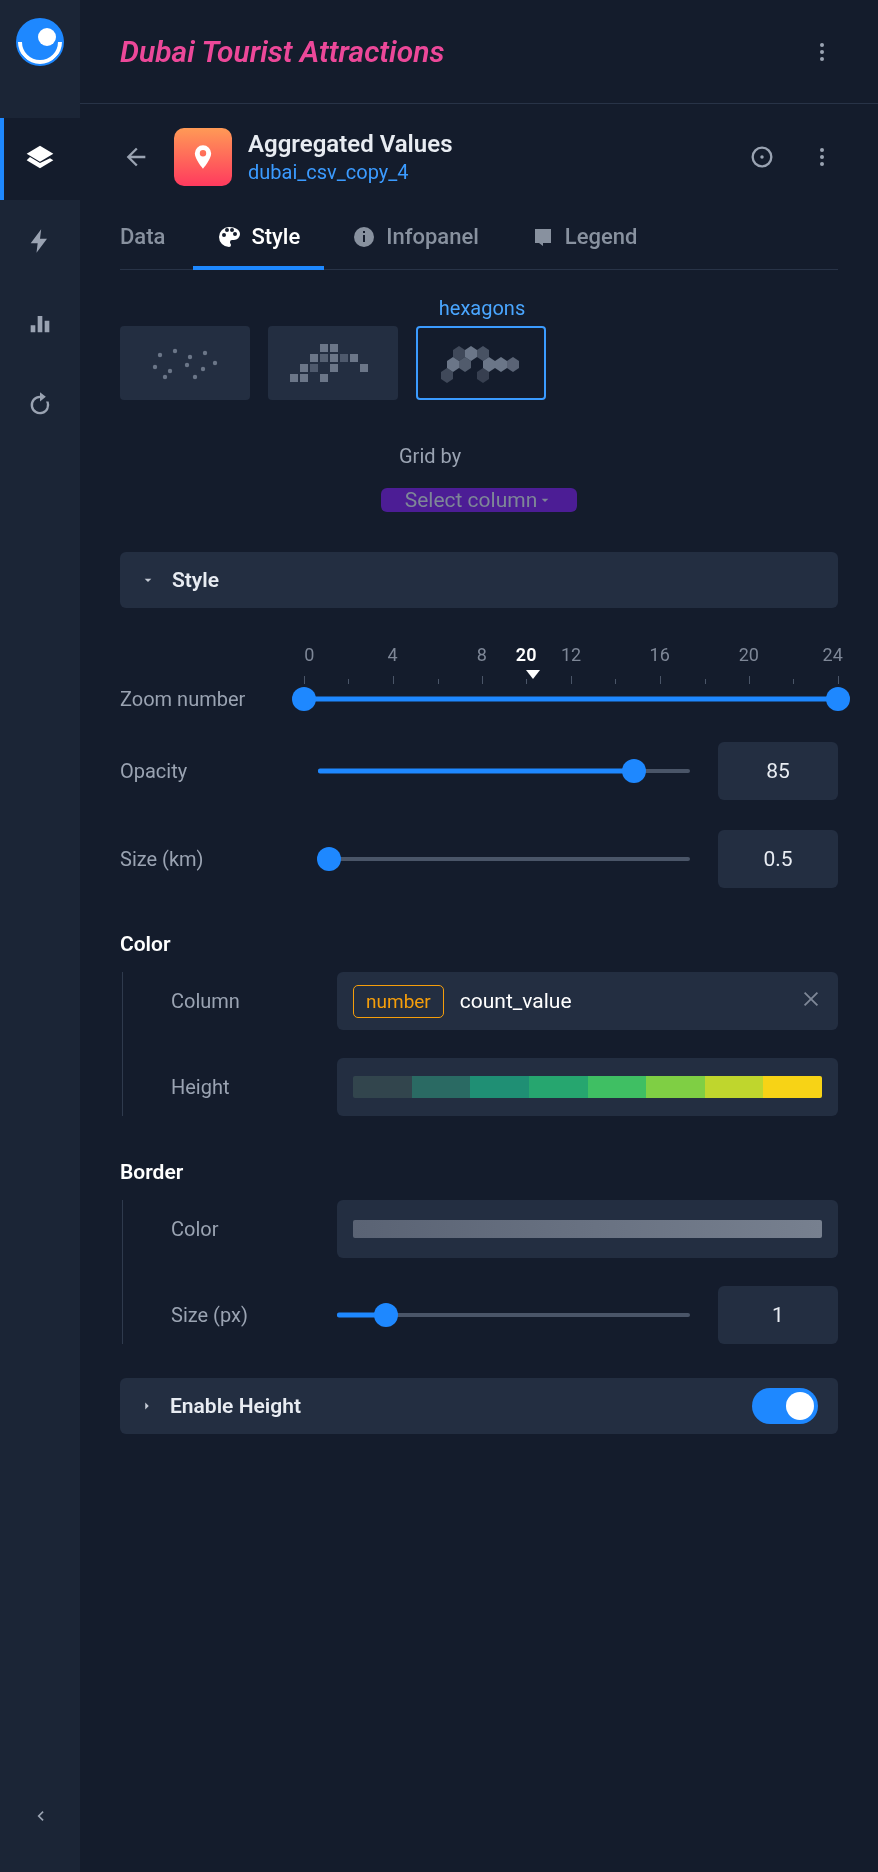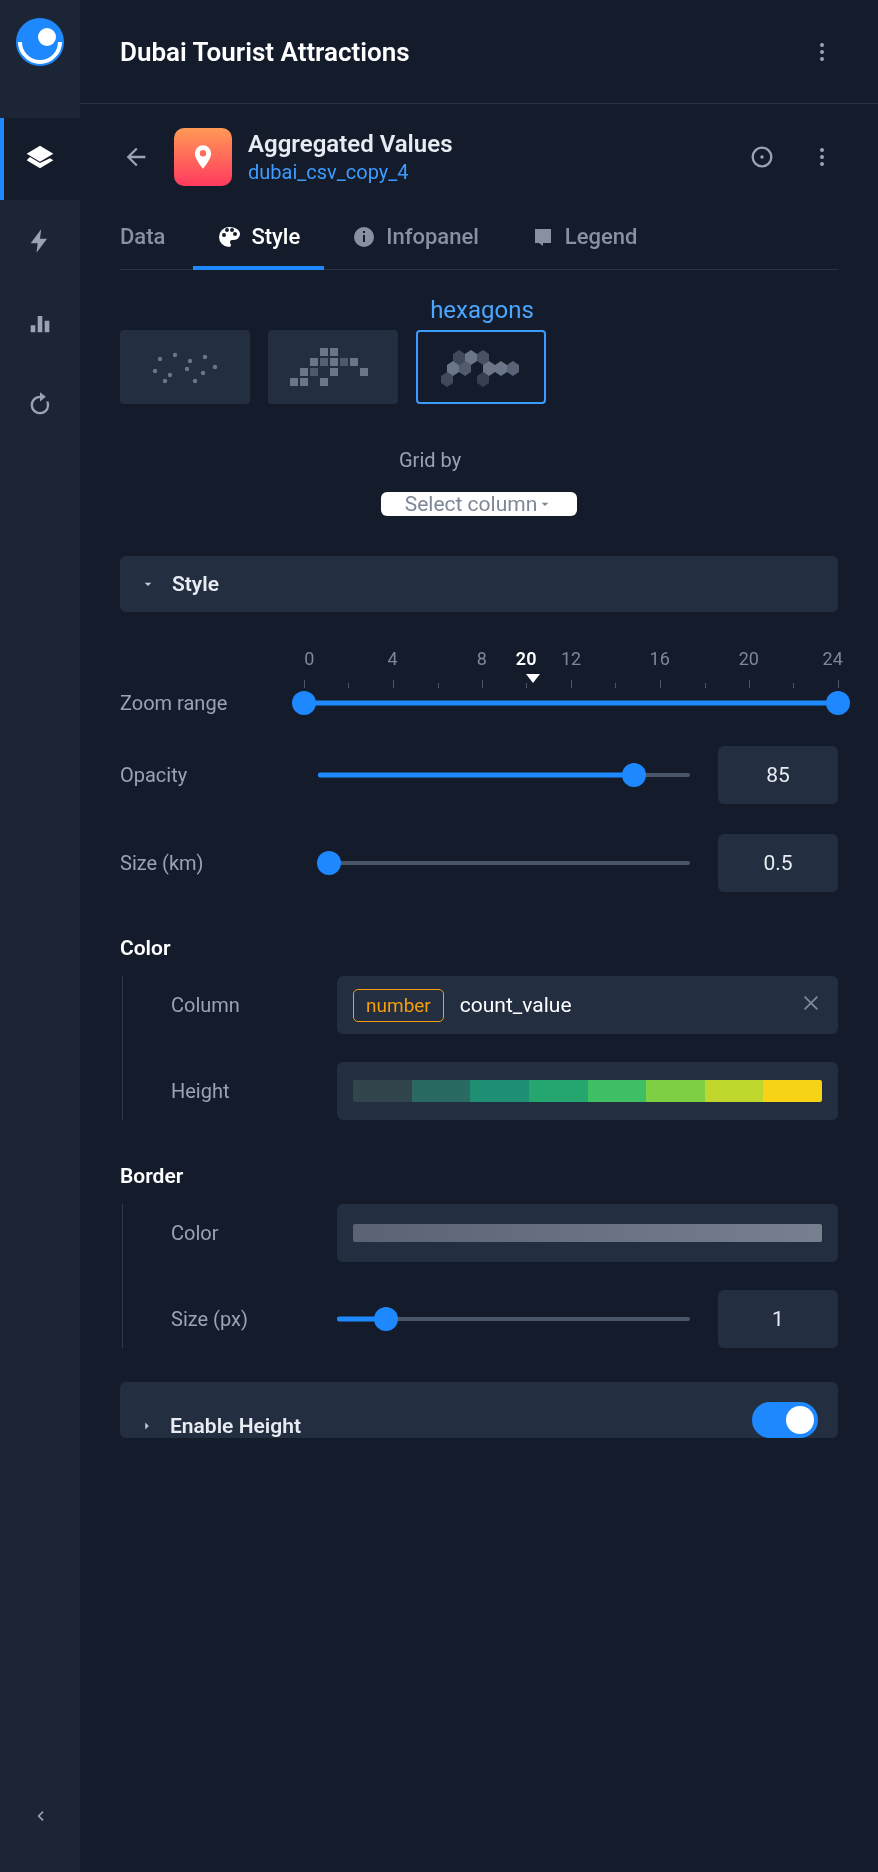--- a/index.html
+++ b/index.html
@@ -67,21 +67,21 @@
     cursor:pointer;
   }
 
   .main { flex:1; display:flex; flex-direction:column; min-width:0; }
   .header {
     height: 104px;
     display:flex; align-items:center; justify-content:space-between;
     padding: 0 36px 0 40px;
     border-bottom: 1px solid #283347;
   }
-  .header-title { font-size: 26px; font-weight: 600; color:#ffffff; }
+  .header-title { font-size: 30px; font-weight: 600; color:#ec4899;font-style:italic; }
   .kebab { width:40px; height:40px; display:flex; align-items:center; justify-content:center; cursor:pointer; }
   .kebab svg { fill:#9aa3b2; }
 
   .subheader {
     display:flex; align-items:center;
     padding: 24px 36px 20px 34px;
     gap: 16px;
   }
   .back-btn { width:44px; height:44px; display:flex; align-items:center; justify-content:center; cursor:pointer; }
   .back-btn svg { fill:#9aa3b2; }
@@ -118,37 +118,37 @@
   .tab.active { color:#fff; }
   .tab.active::after {
     content:""; position:absolute; left:0; right:0; bottom:-1px;
     height:4px; background:#1e88ff;
   }
   .tab svg { fill:#88919f; }
   .tab.active svg{ fill:#fff; }
 
   .content { padding: 26px 40px 30px 40px; flex:1; overflow:auto; }
 
-  .viz-label { font-size:24px; color:#4aa6ff; text-align:center; width:130px; margin-left: 297px; margin-bottom:6px; }
+  .viz-label { font-size:20px; color:#4aa6ff; text-align:center; width:130px; margin-left: 297px; margin-bottom:6px; }
   .viz-row { display:flex; gap:18px; }
   .viz-card {
     width: 130px; height: 74px;
     background:#232e41;
     border-radius:4px;
     display:flex; align-items:center; justify-content:center;
     cursor:pointer;
     position:relative;
   }
   .viz-card.selected { background:#141c2c; border:2px solid #3b9bff; }
   .viz-card svg { fill:#6b7688; }
 
   .row { display:flex; align-items:center; margin-top: 44px; gap:20px;flex-direction:column;}
   .row-label { font-size:20px; color:#9aa3b2; width: 160px; flex-shrink:0; }
   .select {
-    flex:1; background:#ffffff; border-radius:6px; height:44px;
+    flex:1; background:#4c1d95; border-radius:6px; height:44px;
     display:flex; align-items:center; justify-content:space-between;
     padding: 0 24px; cursor:pointer;
   }
   .select-placeholder { font-size:21px; color:#7e8797; }
   .select svg { fill:#7e8797; }
 
   .section-bar {
     background:#232e41; border-radius:6px; height:56px;
     display:flex; align-items:center; padding:0 20px; gap:16px;
     margin-top: 40px; cursor:pointer;
@@ -401,21 +401,21 @@
         <span style="left:16.6%">4</span>
         <span style="left:33.3%">8</span>
         <span class="current" style="left:41.6%">20</span>
         <span style="left:50%">12</span>
         <span style="left:66.6%">16</span>
         <span style="left:83.3%">20</span>
         <span style="left:99%">24</span>
         <div class="zoom-current-marker"></div>
       </div>
       <div class="zoom-row">
-        <div class="row-label" style="width:180px">Zoom range</div>
+        <div class="row-label" style="width:180px">Zoom number</div>
         <div class="slider-wrap">
           <div class="minor-ticks">
             <i style="left:0%"></i>
               <i class="mid" style="left:8.3%"></i>
               <i style="left:16.6%"></i>
               <i class="mid" style="left:25%"></i>
             <i style="left:33.3%"></i>
               <i class="mid" style="left:41.6%"></i>
               <i style="left:50%"></i>
               <i class="mid" style="left:58.3%"></i>
@@ -496,21 +496,21 @@
         <div class="row-label">Size (px)</div>
         <div class="single-slider">
           <div class="track-bg"></div>
           <div class="track-fill" style="right:86%"></div>
           <div class="thumb" style="left:14%"></div>
         </div>
         <div class="value-box">1</div>
       </div>
     </div>
 
-    <div class="section-bar" style="justify-content:space-between; margin-top:34px;align-items:flex-end;">
+    <div class="section-bar" style="justify-content:space-between; margin-top:34px;">
       <div style="display:flex; align-items:center; gap:16px;">
         <svg class="chevron" width="14" height="14" viewBox="0 0 24 24">
             <path d="M9 6l6 6-6 6z"></path>
           </svg>
         <span class="label">Enable Height</span>
       </div>
       <div class="toggle">
         <div class="knob"></div>
       </div>
     </div>

